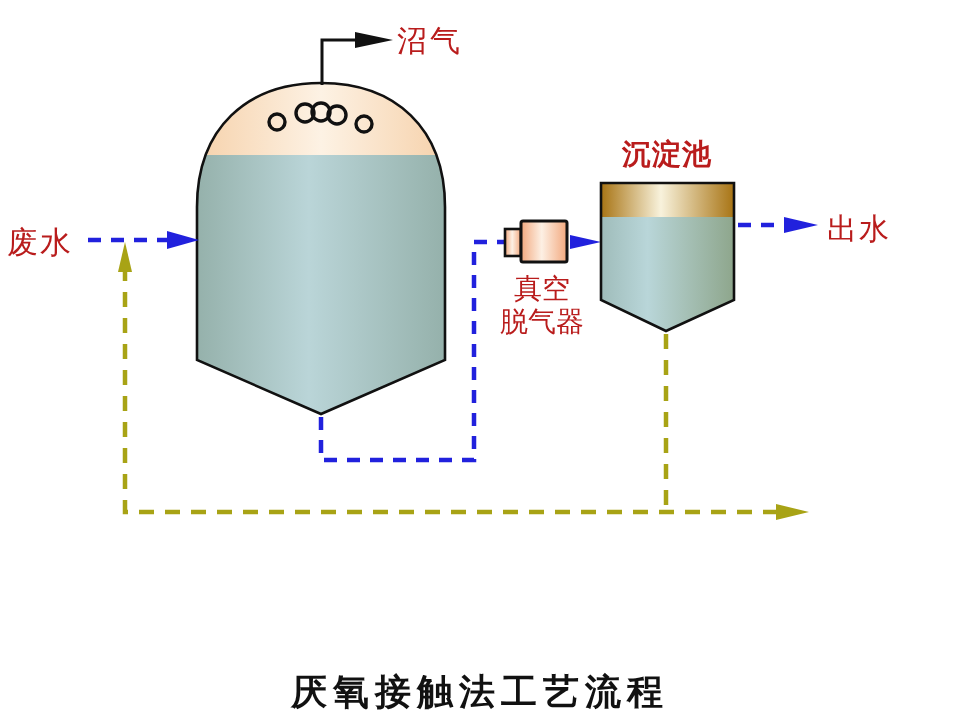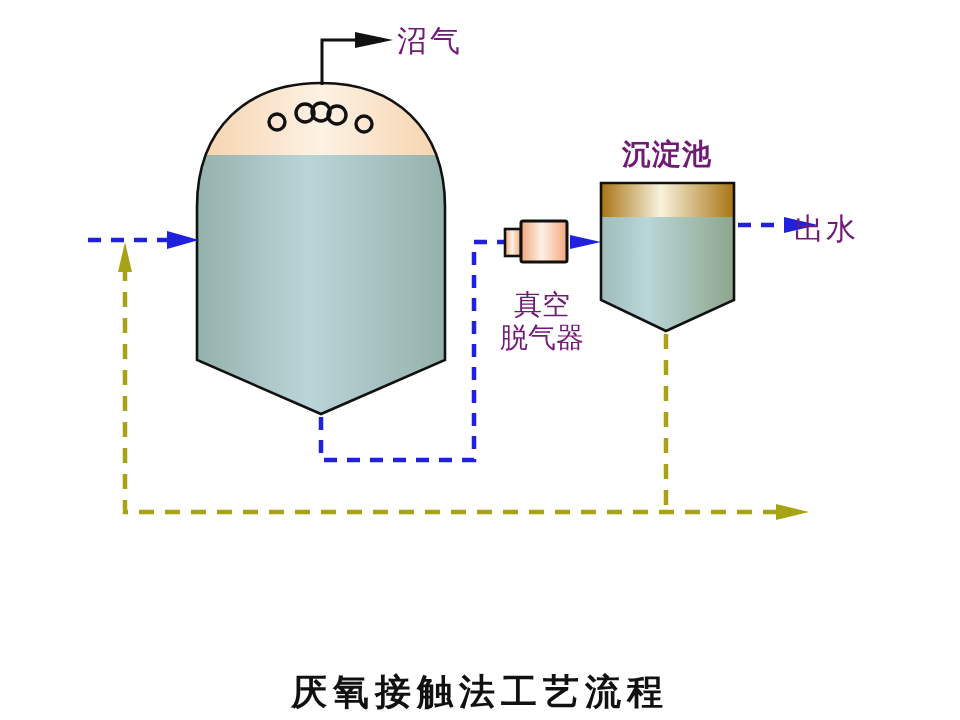--- a/index.html
+++ b/index.html
@@ -1,26 +1,26 @@
 <!DOCTYPE html>
 <html><head>
 <meta charset="utf-8">
 <style>
   html,body{margin:0;padding:0;background:#ffffff;}
   .stage{
     position:relative;width:960px;height:720px;background:#ffffff;overflow:hidden;
     font-family:"DejaVu Sans",sans-serif;color:#1a1a1a;
   }
   .stage svg{position:absolute;left:0;top:0;}
-  .lbl{position:absolute;white-space:nowrap;color:#701a75;}
+  .lbl{position:absolute;white-space:nowrap;color:#b91c1c;}
   .lbl-biogas{left:397px;top:21px;font-size:30px;letter-spacing:3px;}
   .lbl-wastewater{left:7px;top:222px;font-size:31px;letter-spacing:2px;}
   .lbl-clarifier{left:622px;top:135px;font-size:29px;letter-spacing:1px;font-weight:bold;}
-  .lbl-degasser{left:477px;top:272px;width:130px;text-align:center;font-size:28px;line-height:33px;margin-top:16px;}
-  .lbl-effluent{left:794px;top:209px;font-size:30px;letter-spacing:2px;}
+  .lbl-degasser{left:477px;top:272px;width:130px;text-align:center;font-size:28px;line-height:33px;}
+  .lbl-effluent{left:827px;top:209px;font-size:30px;letter-spacing:2px;}
   .lbl-return{left:137px;top:471px;font-size:28px;letter-spacing:1px;}
   .lbl-excess{left:813px;top:495px;font-size:28px;letter-spacing:1px;}
   .lbl-title{
     left:0;top:668px;width:960px;text-align:center;
     font-family:"DejaVu Serif",serif;font-weight:bold;
     font-size:36px;letter-spacing:6px;color:#111;
   }
 </style>
 </head>
 <body>
@@ -104,20 +104,21 @@
     <line x1="738" y1="225" x2="783" y2="225" stroke="#2121dd" stroke-width="4.5" stroke-dasharray="13 10"></line>
     <polygon points="784,217 818,225 784,233" fill="#2121dd"></polygon>
 
     <line x1="666" y1="334" x2="666" y2="511" stroke="#a8a315" stroke-width="4.5" stroke-dasharray="15 11"></line>
     <path d="M125,266 V512 H777" fill="none" stroke="#a8a315" stroke-width="4.5" stroke-dasharray="15 11"></path>
     <polygon points="118,272 125,242 132,272" fill="#a8a315"></polygon>
     <polygon points="776,504 809,512 776,520" fill="#a8a315"></polygon>
   </svg>
 
   <div class="lbl lbl-biogas">沼气</div>
+  <div class="lbl lbl-wastewater">废水</div>
   <div class="lbl lbl-clarifier">沉淀池</div>
   <div class="lbl lbl-degasser">
     <div>真空</div>
     <div>脱气器</div>
   </div>
   <div class="lbl lbl-effluent">出水</div>
   <div class="lbl lbl-title">厌氧接触法工艺流程</div>
 
 </div>
 

